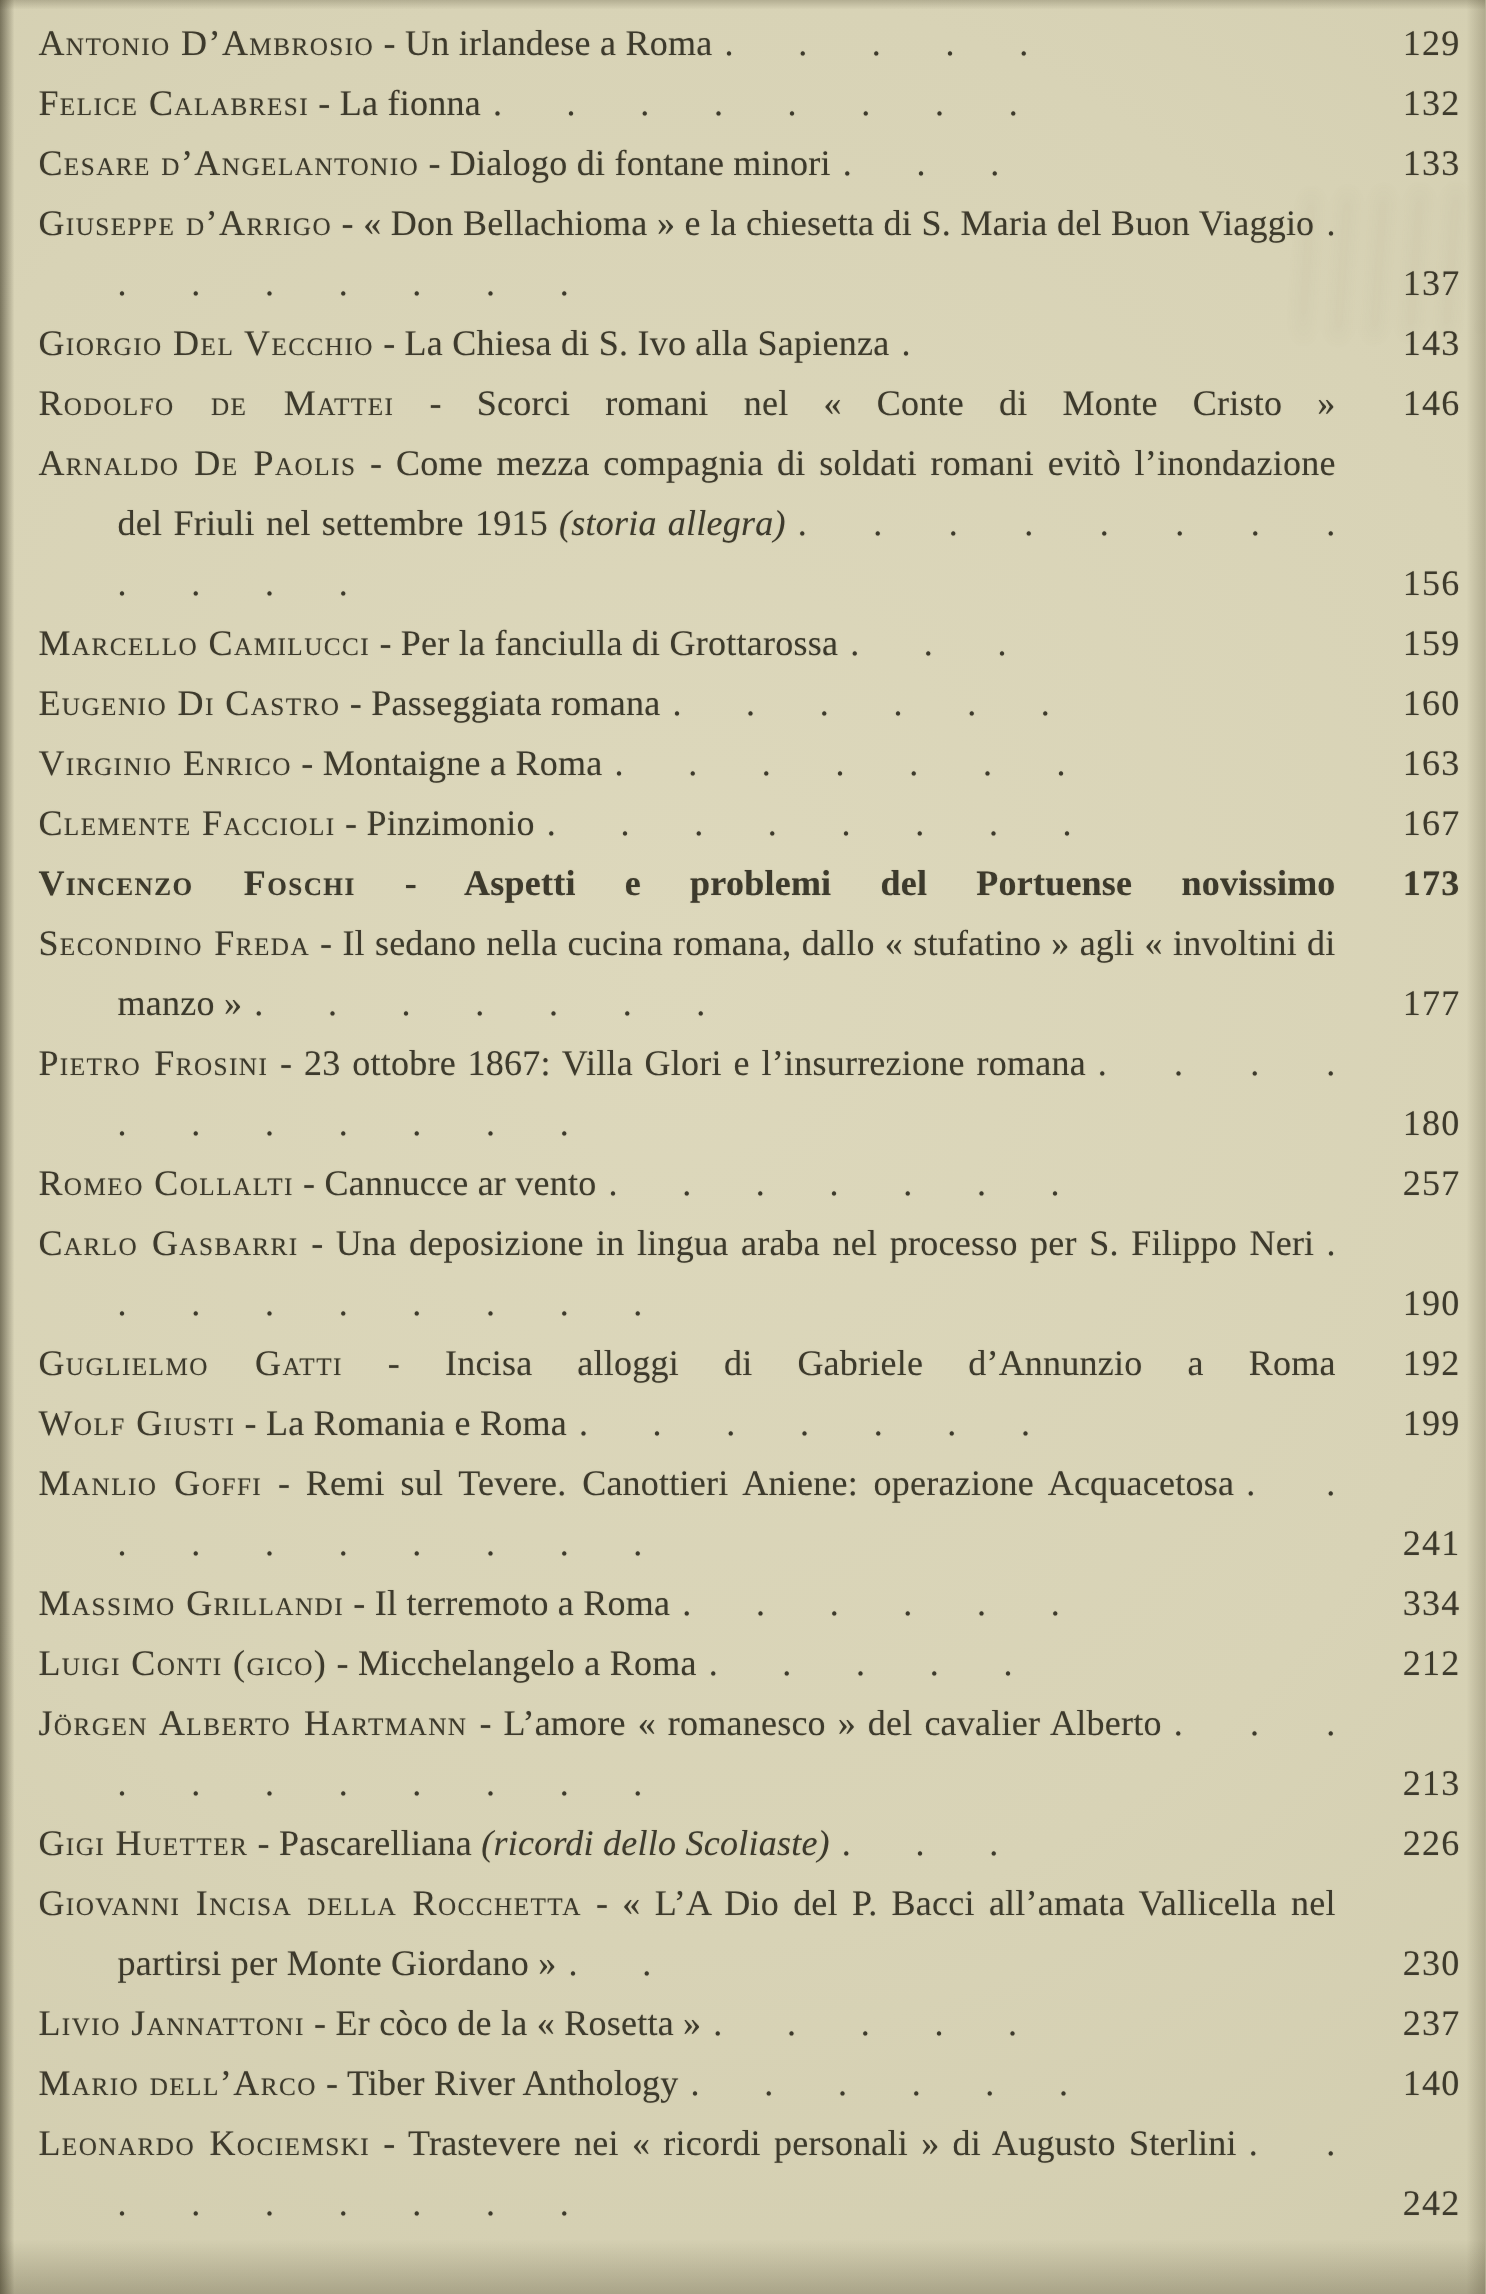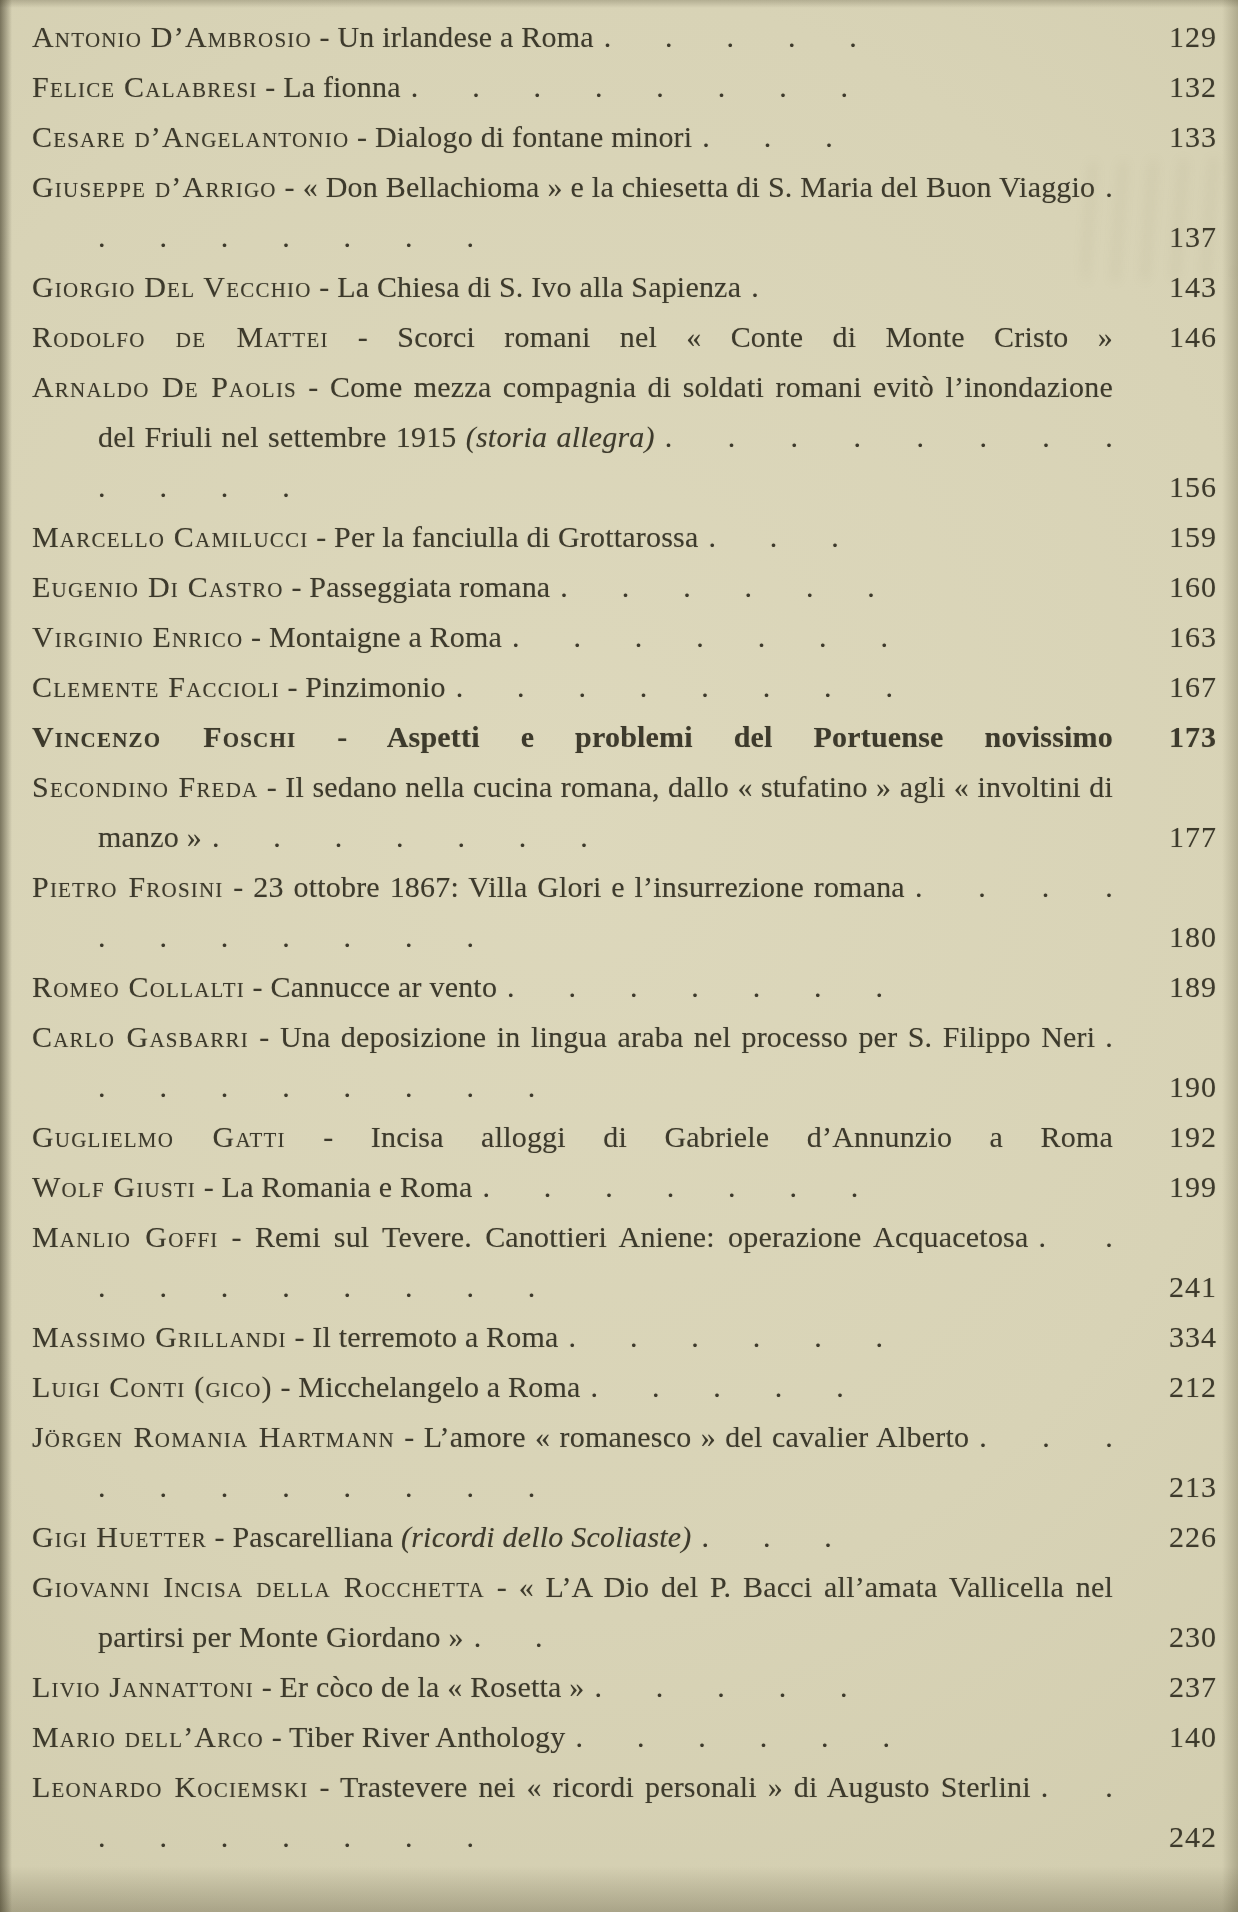--- a/index.html
+++ b/index.html
@@ -59,28 +59,28 @@
       <div class="entry"><span class="author">Giorgio Del Vecchio</span><span class="sep"> - </span><span class="title"><span>La Chiesa di S. Ivo alla Sapienza</span></span><span class="leader">.</span><span class="pageno">143</span></div>
       <div class="entry" style="text-align-last: justify;"><span class="author">Rodolfo de Mattei</span><span class="sep"> - </span><span class="title"><span>Scorci romani nel « Conte di Monte Cristo »</span></span><span class="pageno">146</span></div>
       <div class="entry"><span class="author">Arnaldo De Paolis</span><span class="sep"> - </span><span class="title"><span>Come mezza compagnia di soldati romani evitò l’inondazione del Friuli nel settembre 1915 </span><em>(storia allegra)</em></span><span class="leader">. . . . . . . . . . . .</span><span class="pageno">156</span></div>
       <div class="entry"><span class="author">Marcello Camilucci</span><span class="sep"> - </span><span class="title"><span>Per la fanciulla di Grottarossa</span></span><span class="leader">. . .</span><span class="pageno">159</span></div>
       <div class="entry"><span class="author">Eugenio Di Castro</span><span class="sep"> - </span><span class="title"><span>Passeggiata romana</span></span><span class="leader">. . . . . .</span><span class="pageno">160</span></div>
       <div class="entry"><span class="author">Virginio Enrico</span><span class="sep"> - </span><span class="title"><span>Montaigne a Roma</span></span><span class="leader">. . . . . . .</span><span class="pageno">163</span></div>
       <div class="entry"><span class="author">Clemente Faccioli</span><span class="sep"> - </span><span class="title"><span>Pinzimonio</span></span><span class="leader">. . . . . . . .</span><span class="pageno">167</span></div>
       <div class="entry" style="text-align-last: justify; font-weight: bold;"><span class="author">Vincenzo Foschi</span><span class="sep"> - </span><span class="title"><span>Aspetti e problemi del Portuense novissimo</span></span><span class="pageno">173</span></div>
       <div class="entry"><span class="author">Secondino Freda</span><span class="sep"> - </span><span class="title"><span>Il sedano nella cucina romana, dallo « stufatino » agli « involtini di manzo »</span></span><span class="leader">. . . . . . .</span><span class="pageno">177</span></div>
       <div class="entry"><span class="author">Pietro Frosini</span><span class="sep"> - </span><span class="title"><span>23 ottobre 1867: Villa Glori e l’insurrezione romana</span></span><span class="leader">. . . . . . . . . . .</span><span class="pageno">180</span></div>
-      <div class="entry"><span class="author">Romeo Collalti</span><span class="sep"> - </span><span class="title"><span>Cannucce ar vento</span></span><span class="leader">. . . . . . .</span><span class="pageno">189</span></div>
+      <div class="entry"><span class="author">Romeo Collalti</span><span class="sep"> - </span><span class="title"><span>Cannucce ar vento</span></span><span class="leader">. . . . . . .</span><span class="pageno">257</span></div>
       <div class="entry"><span class="author">Carlo Gasbarri</span><span class="sep"> - </span><span class="title"><span>Una deposizione in lingua araba nel processo per S. Filippo Neri</span></span><span class="leader">. . . . . . . . .</span><span class="pageno">190</span></div>
       <div class="entry" style="text-align-last: justify;"><span class="author">Guglielmo Gatti</span><span class="sep"> - </span><span class="title"><span>Incisa alloggi di Gabriele d’Annunzio a Roma</span></span><span class="pageno">192</span></div>
       <div class="entry"><span class="author">Wolf Giusti</span><span class="sep"> - </span><span class="title"><span>La Romania e Roma</span></span><span class="leader">. . . . . . .</span><span class="pageno">199</span></div>
       <div class="entry"><span class="author">Manlio Goffi</span><span class="sep"> - </span><span class="title"><span>Remi sul Tevere. Canottieri Aniene: operazione Acquacetosa</span></span><span class="leader">. . . . . . . . . .</span><span class="pageno">241</span></div>
       <div class="entry"><span class="author">Massimo Grillandi</span><span class="sep"> - </span><span class="title"><span>Il terremoto a Roma</span></span><span class="leader">. . . . . .</span><span class="pageno">334</span></div>
       <div class="entry"><span class="author">Luigi Conti (gico)</span><span class="sep"> - </span><span class="title"><span>Micchelangelo a Roma</span></span><span class="leader">. . . . .</span><span class="pageno">212</span></div>
-      <div class="entry"><span class="author">Jörgen Romania Hartmann</span><span class="sep"> - </span><span class="title"><span>L’amore « romanesco » del cavalier Alberto</span></span><span class="leader">. . . . . . . . . . .</span><span class="pageno">213</span></div>
+      <div class="entry"><span class="author">Jörgen Alberto Hartmann</span><span class="sep"> - </span><span class="title"><span>L’amore « romanesco » del cavalier Alberto</span></span><span class="leader">. . . . . . . . . . .</span><span class="pageno">213</span></div>
       <div class="entry"><span class="author">Gigi Huetter</span><span class="sep"> - </span><span class="title"><span>Pascarelliana </span><em>(ricordi dello Scoliaste)</em></span><span class="leader">. . .</span><span class="pageno">226</span></div>
       <div class="entry"><span class="author">Giovanni Incisa della Rocchetta</span><span class="sep"> - </span><span class="title"><span>« L’A Dio del P. Bacci all’amata Vallicella nel partirsi per Monte Giordano »</span></span><span class="leader">. .</span><span class="pageno">230</span></div>
       <div class="entry"><span class="author">Livio Jannattoni</span><span class="sep"> - </span><span class="title"><span>Er còco de la « Rosetta »</span></span><span class="leader">. . . . .</span><span class="pageno">237</span></div>
       <div class="entry"><span class="author">Mario dell’Arco</span><span class="sep"> - </span><span class="title"><span>Tiber River Anthology</span></span><span class="leader">. . . . . .</span><span class="pageno">140</span></div>
       <div class="entry"><span class="author">Leonardo Kociemski</span><span class="sep"> - </span><span class="title"><span>Trastevere nei « ricordi personali » di Augusto Sterlini</span></span><span class="leader">. . . . . . . . .</span><span class="pageno">242</span></div>
     </div>
   <div class="ghost"></div>
   <div class="edge edge-left"></div>
   <div class="edge edge-top"></div>
   <div class="edge edge-right"></div>

